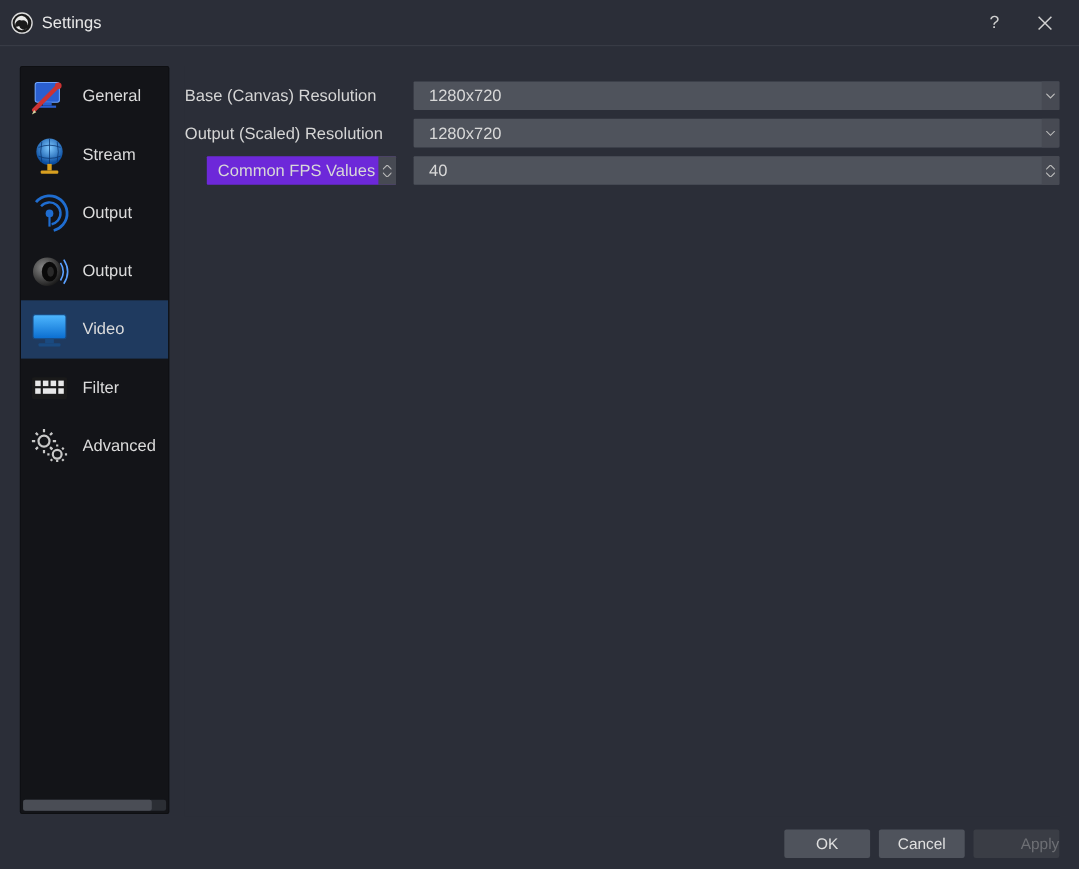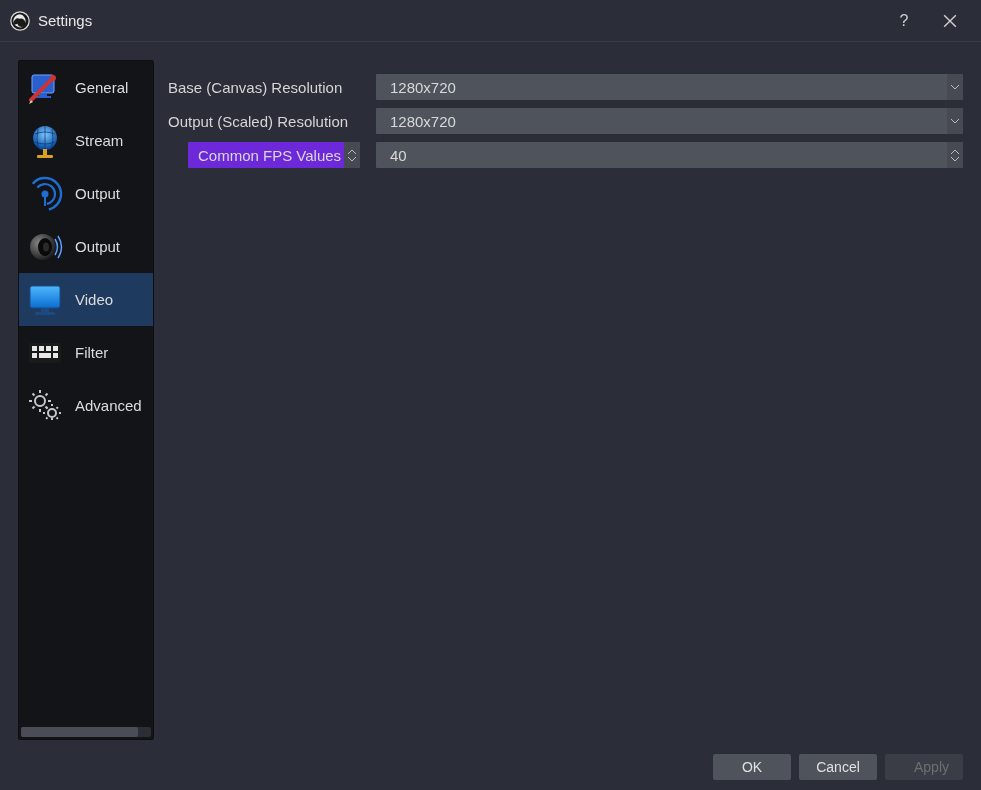--- a/index.html
+++ b/index.html
@@ -149,21 +149,21 @@
     gap: 8px;
   }
   .btn {
     min-width: 78px;
     height: 26px;
     background: #4f535c;
     color: #e0e0e0;
     border: none;
     border-radius: 2px;
     font-size: 14px;
-    padding: 0 14px;
+    padding: 0 0;
     display: flex;
     align-items: center;
     justify-content: center;
     cursor: pointer;
   }
   .btn.disabled {
     background: #3a3d45;
     color: #6d6f74;
     cursor: default;
     justify-content: flex-end;

